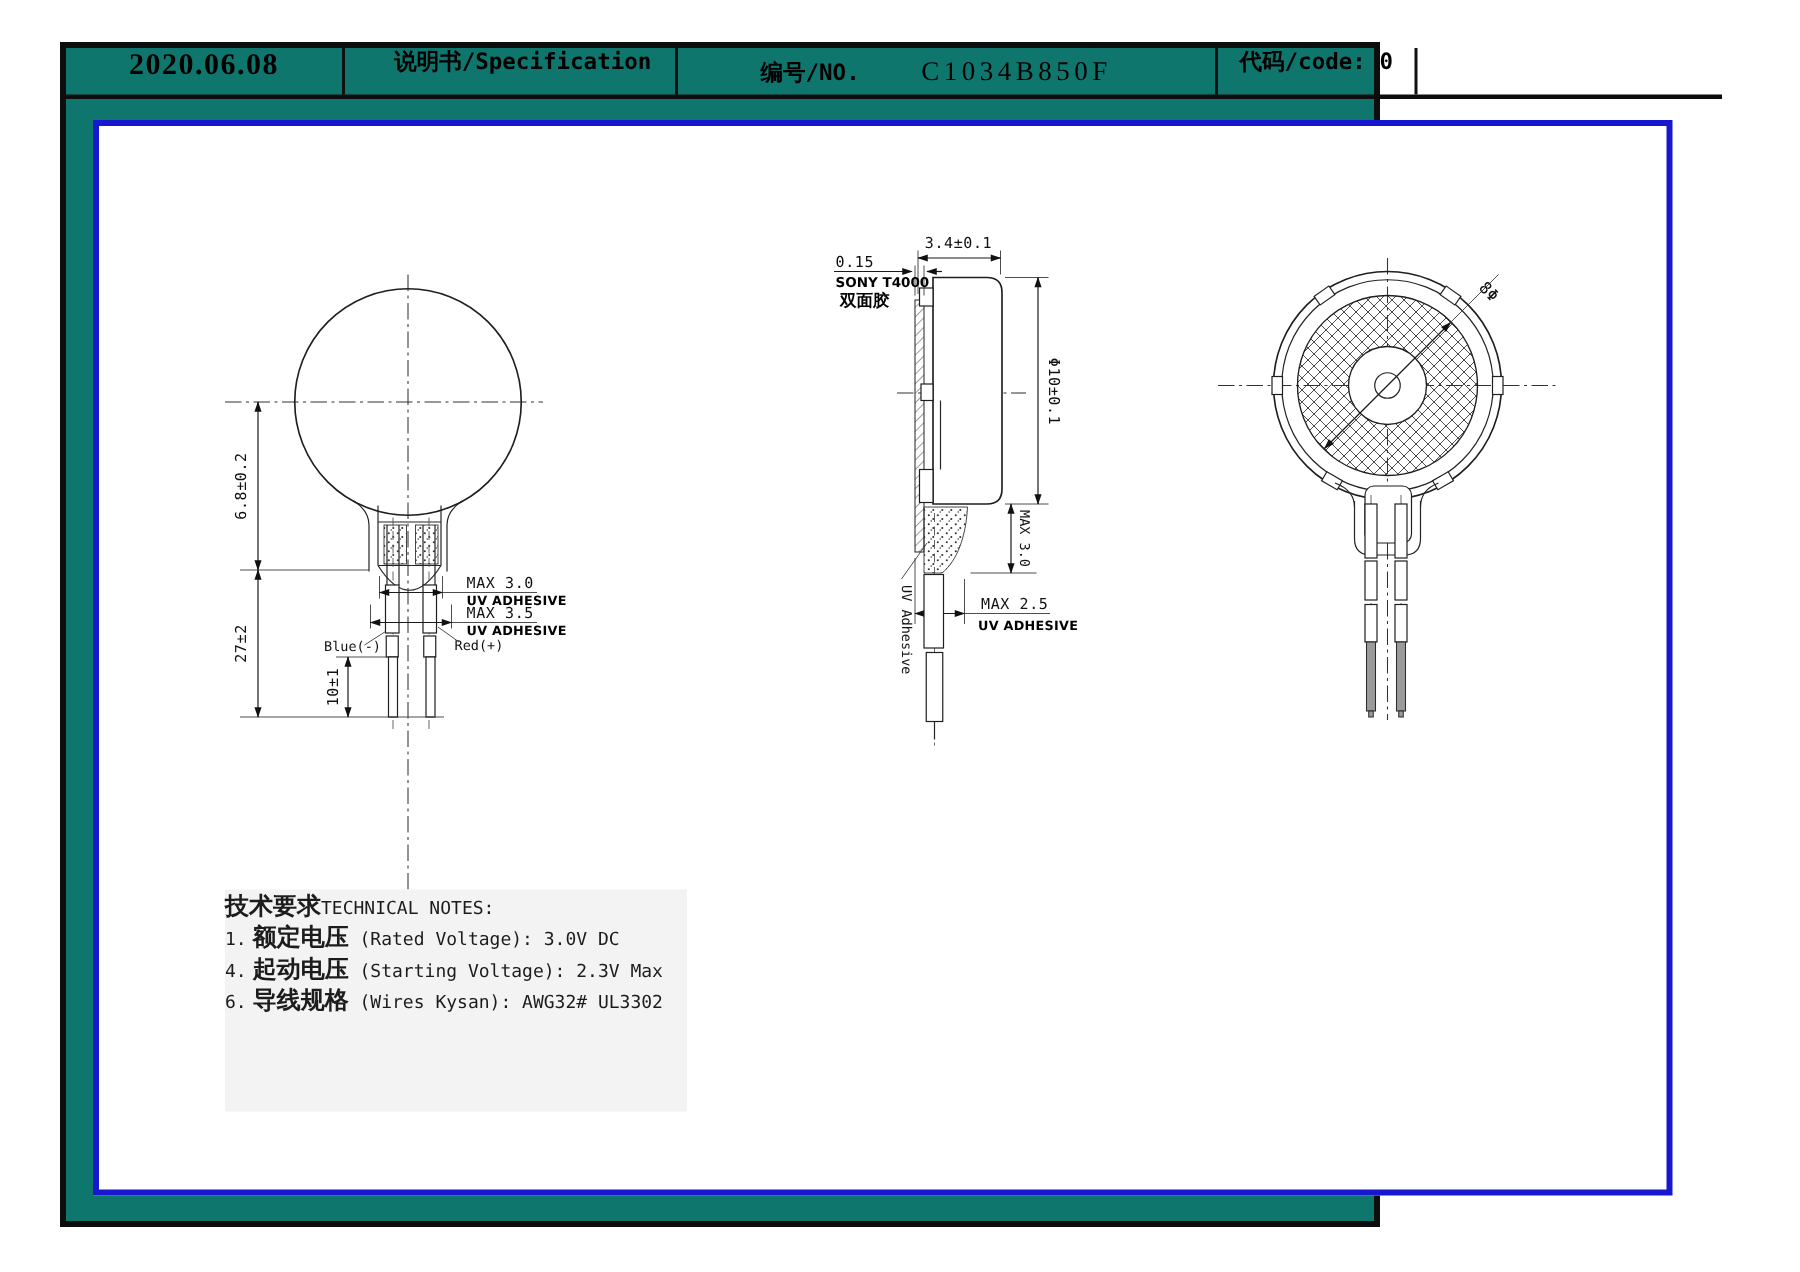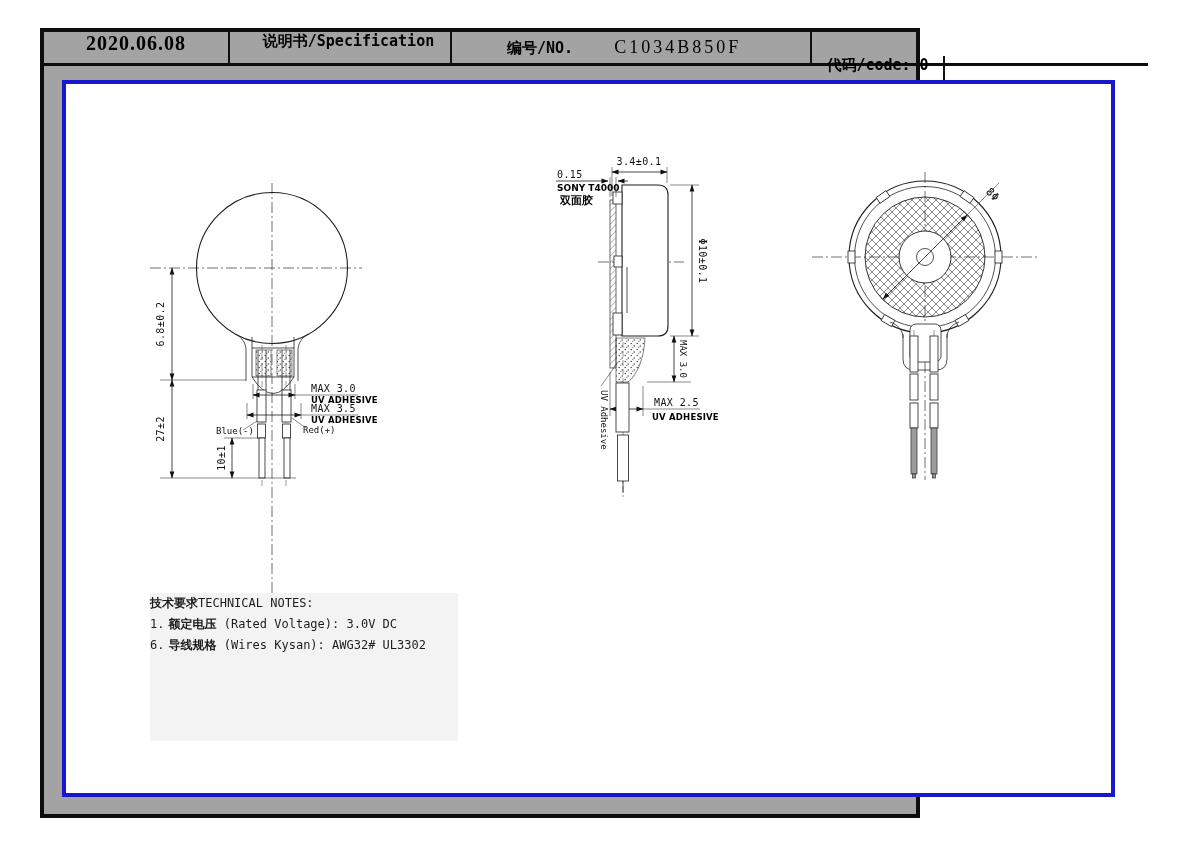--- a/index.html
+++ b/index.html
@@ -1,29 +1,29 @@
 <!DOCTYPE html>
 <html><head>
 <meta charset="utf-8">
 <style>
   html,body { margin:0; padding:0; background:#fff; }
   .page { position:relative; width:1200px; height:848px; background:#fff; overflow:hidden;
           font-family:"DejaVu Sans", sans-serif; }
   .outer-border { position:absolute; left:40px; top:28px; width:880px; height:790px;
-                  border:4px solid #0d0d0d; box-sizing:border-box; background:#a3a3a3; }
+                  border:4px solid #0d0d0d; box-sizing:border-box; background:#0f766e; }
   
   .hdr { position:absolute; left:0; top:0; width:1104px; height:34px; border-bottom:3px solid #0d0d0d; box-sizing:border-box; }
   .hcell { position:absolute; top:0; height:31px; line-height:31px; text-align:center; overflow:hidden; white-space:nowrap; }
   .hsep { border-right:2px solid #111; box-sizing:border-box; }
   .h-date { left:0; width:186px; font:bold 20px "Liberation Serif", serif; letter-spacing:1px; }
   .h-spec { left:203px; width:205px; font:bold 15px "DejaVu Sans Mono","DejaVu Sans",monospace; }
   .h-no   { left:391px; width:377px; text-align:left;padding-left:48px; }
   .h-no .lbl { font:bold 15px "DejaVu Sans Mono","DejaVu Sans",monospace; margin-left:24px; }
   .h-no .val { font:18px "Liberation Serif", serif; letter-spacing:3px; margin-left:36px; }
-  .h-code { left:768px; width:133px; font:bold 15px "DejaVu Sans Mono","DejaVu Sans",monospace;margin-top:24px; }
+  .h-code { left:768px; width:133px; font:bold 15px "DejaVu Sans Mono","DejaVu Sans",monospace; }
   .h-blank { left:901px; width:203px; }
   
   .blue-frame { position:absolute; left:18px; top:48px; width:1053px; height:717px;
                 border:4px solid #1717cf; box-sizing:border-box; background:#fff; }
   .draw-svg { position:absolute; left:0; top:0; width:1045px; height:709px; }
 
   
   .ol  { stroke:#1f1f1f; stroke-width:1.1; fill:none; }
   .olf { stroke:#1f1f1f; stroke-width:1.1; fill:#fff; }
   .ol2 { stroke:#242424; stroke-width:0.8; fill:none; }
@@ -44,21 +44,21 @@
   .dt9  { font:9px  "DejaVu Sans Mono", monospace; fill:#111; }
   .dt11 { font:11px "DejaVu Sans Mono", monospace; fill:#111; }
   .dtb  { font:bold 8.5px "DejaVu Sans", sans-serif; fill:#000; letter-spacing:0.2px; }
   .dtb9 { font:bold 9px "DejaVu Sans", sans-serif; fill:#000; }
   .zhb  { font:bold 11px "DejaVu Sans", sans-serif; fill:#000; }
 
   
   .notes { position:absolute; left:84px; top:509px; width:308px; height:148px;
            background:#f3f3f3; font-family:"DejaVu Sans Mono", monospace; color:#1c1c1c; }
   .notes .trow { height:21px; line-height:21px; white-space:nowrap; font-size:12px; }
-  .notes .zh { font-family:"DejaVu Sans", sans-serif; font-weight:bold; font-size:12px; }
+  .notes .zh { font-family:"DejaVu Sans", sans-serif; font-weight:bold; font-size:16px; }
   .notes .num { margin-right:4px; }
   .company { position:absolute; left:699px; top:652px; width:300px; text-align:center;
              font:bold 28px "Liberation Serif", serif; color:#000; word-spacing:10px; letter-spacing:1px; }
 </style>
 </head>
 <body>
 
 <div class="page">
   <div class="outer-border">
 
@@ -249,19 +249,22 @@
       </svg>
 
       <div class="notes">
         <div class="trow">
           <span class="zh">技术要求</span><span>TECHNICAL NOTES:</span>
         </div>
         <div class="trow">
           <span class="num">1.</span><span class="zh">额定电压</span><span> (Rated Voltage): 3.0V DC</span>
         </div>
         <div class="trow">
+          <span class="num">4.</span><span class="zh">起动电压</span><span> (Starting Voltage): 2.3V Max</span>
+        </div>
+        <div class="trow">
           <span class="num">6.</span><span class="zh">导线规格</span><span> (Wires Kysan): AWG32# UL3302</span>
         </div>
       </div>
 
     </div>
   </div>
 </div>
 
 </body></html>

